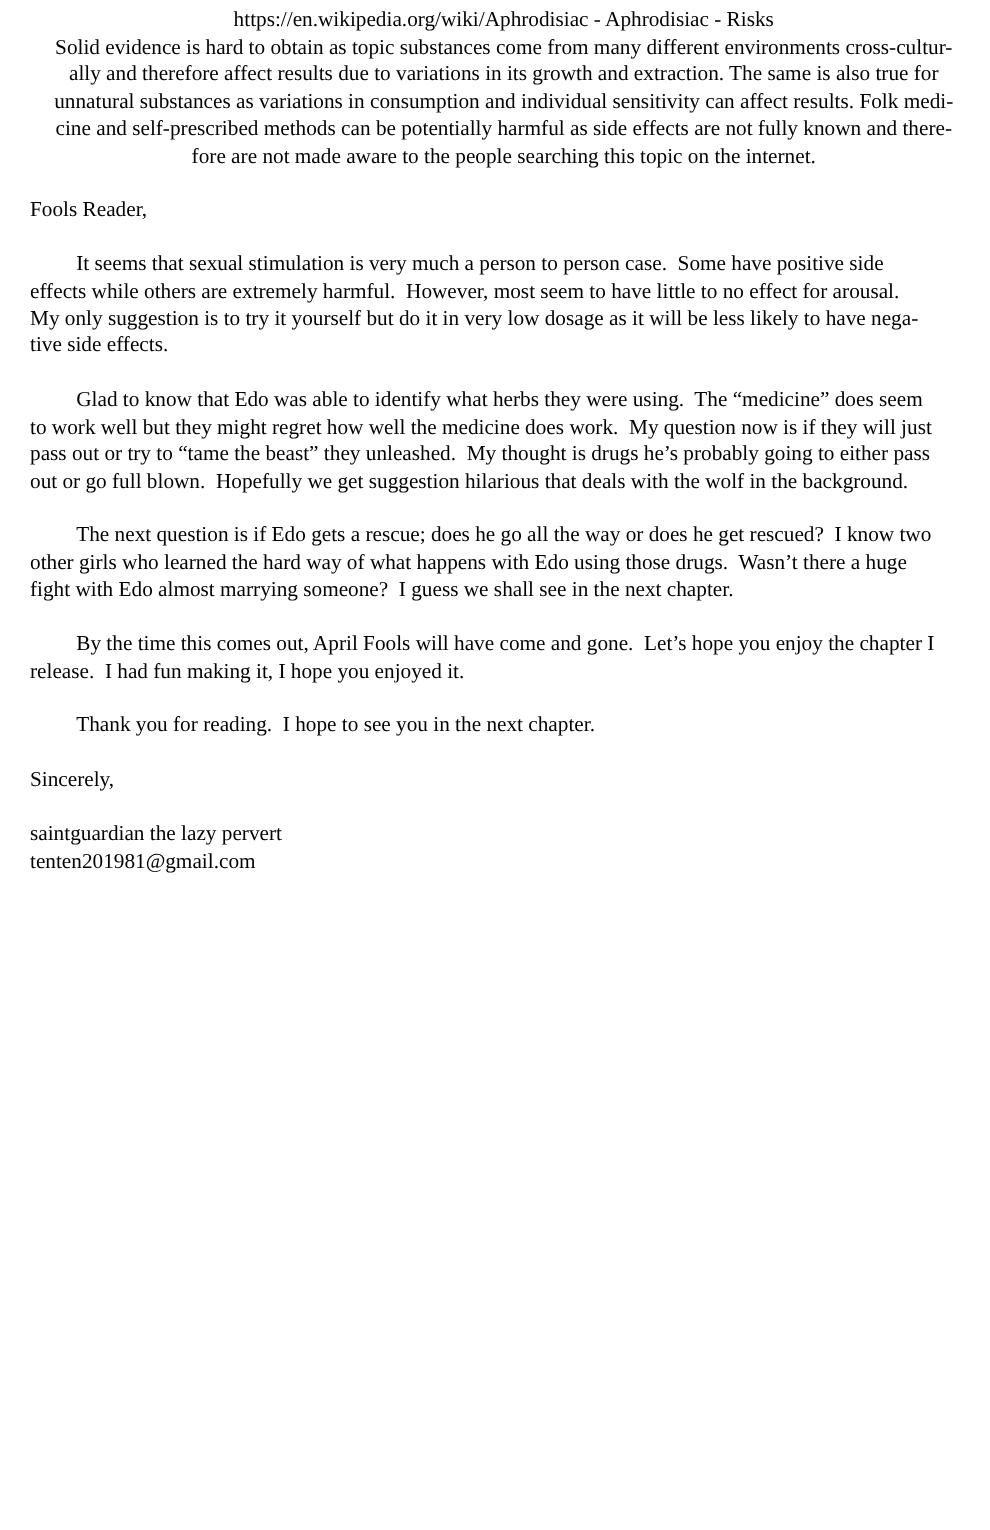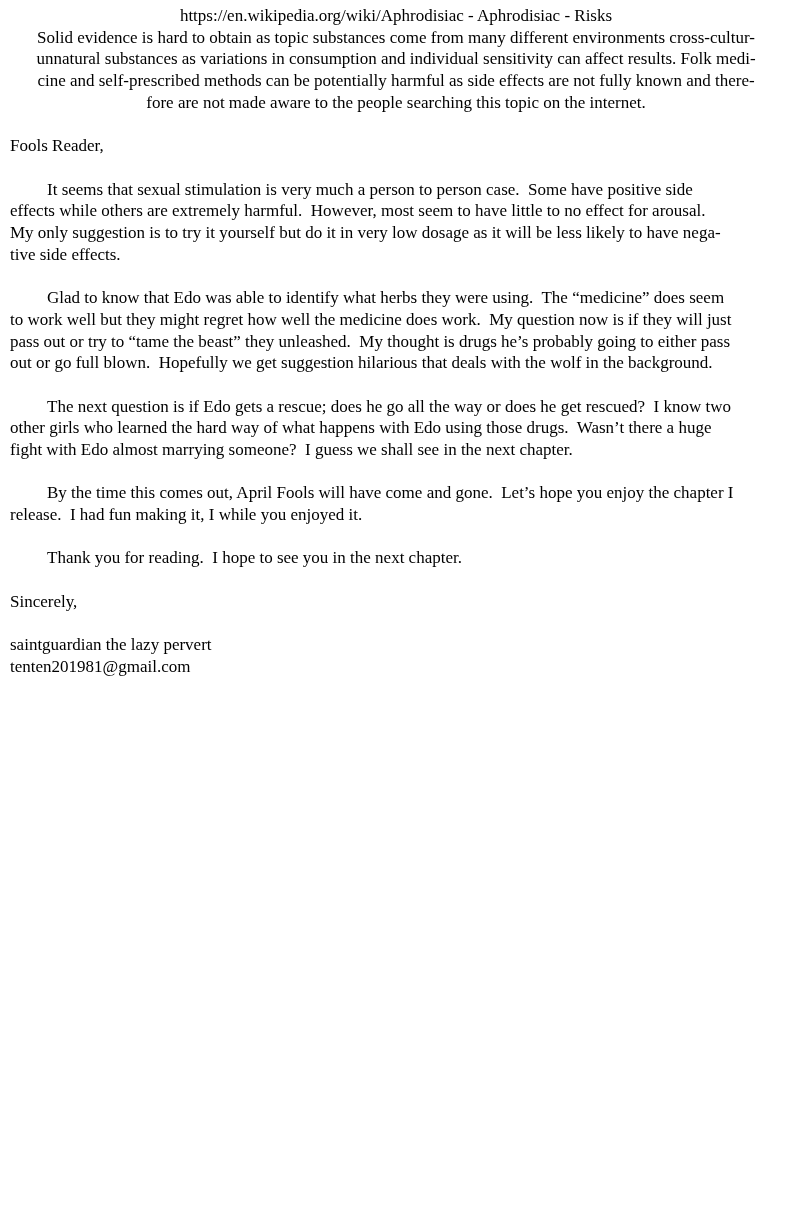--- a/index.html
+++ b/index.html
@@ -18,30 +18,32 @@
     font-size: 17px;
     line-height: 21.7px;
     color: #000000;
   }
   .block { }
   .block + .block { margin-top: 21.7px; }
   .align-center { text-align: center; }
   .align-left { text-align: left; }
   .line {
     white-space: pre;      
+    margin-left: 14px;
   }
   .first-indent { text-indent: 37px; }
 </style>
 </head>
 <body>
 
 <div class="page" style="background: rgb(255, 255, 255); color: rgb(0, 0, 0);">
     <div class="block align-center">
       <div class="line">https://en.wikipedia.org/wiki/Aphrodisiac - Aphrodisiac - Risks</div>
       <div class="line">Solid evidence is hard to obtain as topic substances come from many different environments cross-cultur-</div>
+      <div class="line">ally and therefore affect results due to variations in its growth and extraction. The same is also true for</div>
       <div class="line">unnatural substances as variations in consumption and individual sensitivity can affect results. Folk medi-</div>
       <div class="line">cine and self-prescribed methods can be potentially harmful as side effects are not fully known and there-</div>
       <div class="line">fore are not made aware to the people searching this topic on the internet.</div>
     </div>
     <div class="block align-left">
       <div class="line">Fools Reader,</div>
     </div>
     <div class="block align-left">
       <div class="line first-indent">It seems that sexual stimulation is very much a person to person case.  Some have positive side</div>
       <div class="line">effects while others are extremely harmful.  However, most seem to have little to no effect for arousal.</div>
@@ -54,21 +56,21 @@
       <div class="line">pass out or try to “tame the beast” they unleashed.  My thought is drugs he’s probably going to either pass</div>
       <div class="line">out or go full blown.  Hopefully we get suggestion hilarious that deals with the wolf in the background.</div>
     </div>
     <div class="block align-left">
       <div class="line first-indent">The next question is if Edo gets a rescue; does he go all the way or does he get rescued?  I know two</div>
       <div class="line">other girls who learned the hard way of what happens with Edo using those drugs.  Wasn’t there a huge</div>
       <div class="line">fight with Edo almost marrying someone?  I guess we shall see in the next chapter.</div>
     </div>
     <div class="block align-left">
       <div class="line first-indent">By the time this comes out, April Fools will have come and gone.  Let’s hope you enjoy the chapter I</div>
-      <div class="line">release.  I had fun making it, I while you enjoyed it.</div>
+      <div class="line">release.  I had fun making it, I hope you enjoyed it.</div>
     </div>
     <div class="block align-left">
       <div class="line first-indent">Thank you for reading.  I hope to see you in the next chapter.</div>
     </div>
     <div class="block align-left">
       <div class="line">Sincerely,</div>
     </div>
     <div class="block align-left">
       <div class="line">saintguardian the lazy pervert</div>
       <div class="line">tenten201981@gmail.com</div>

